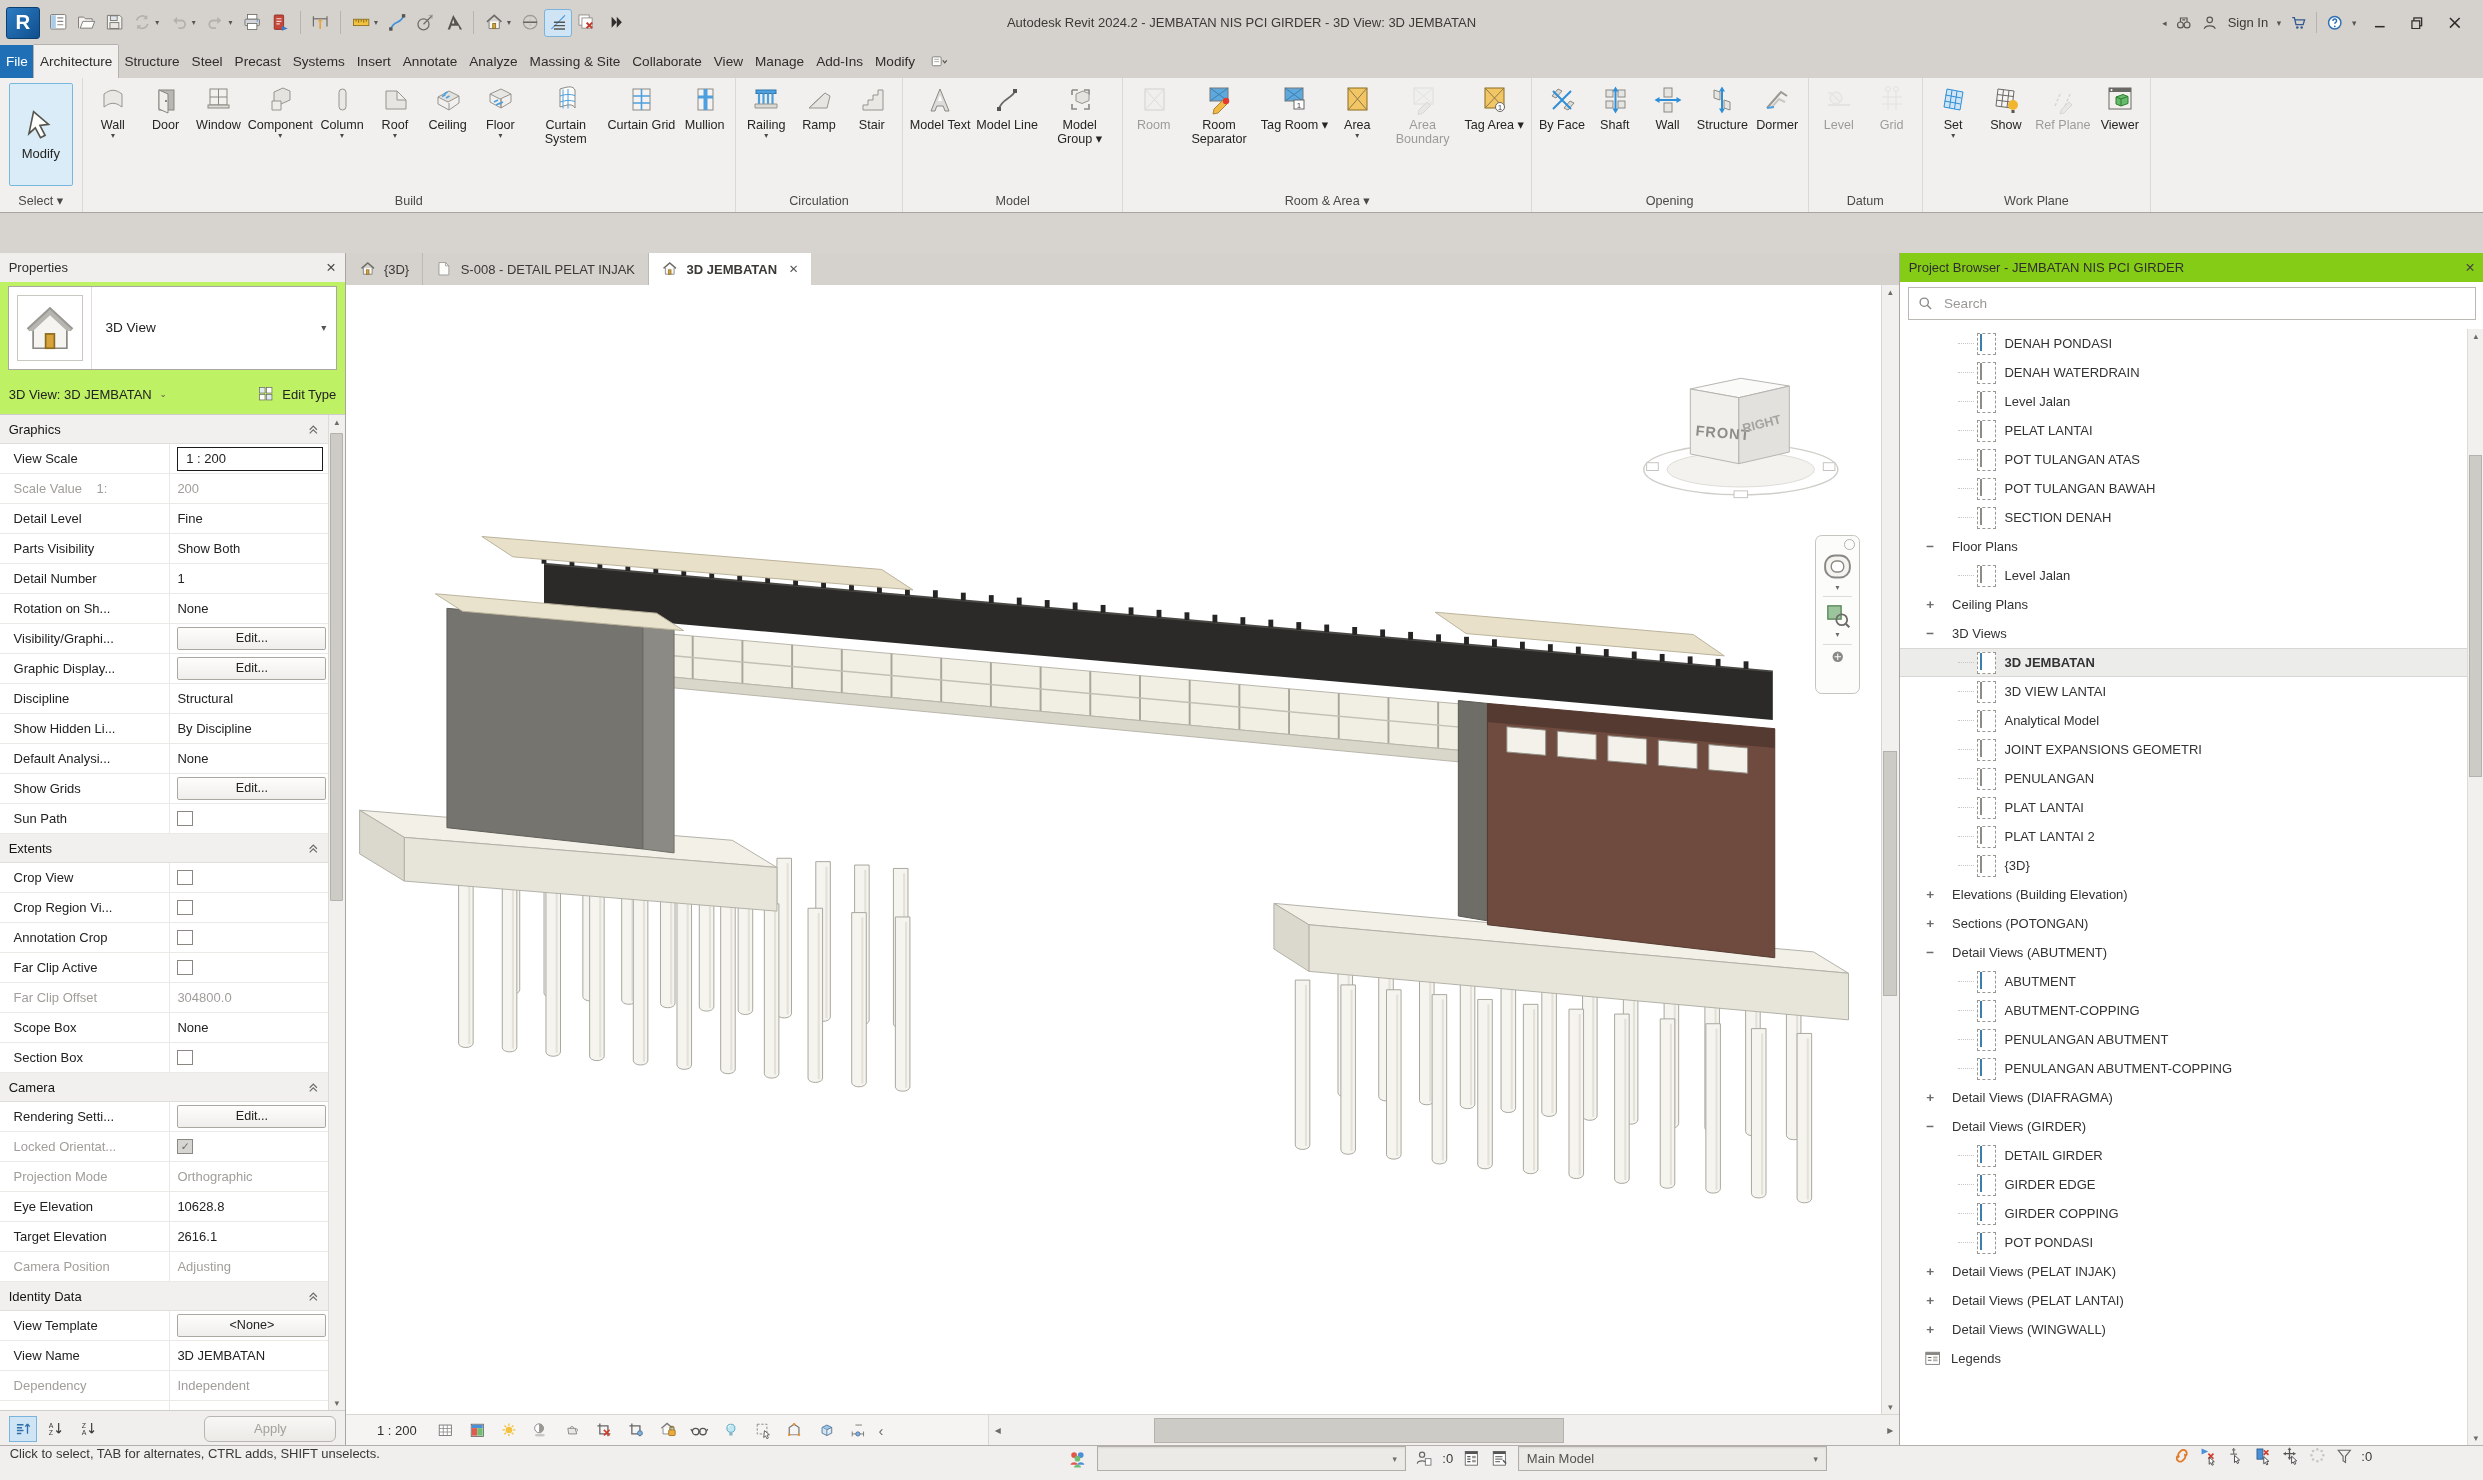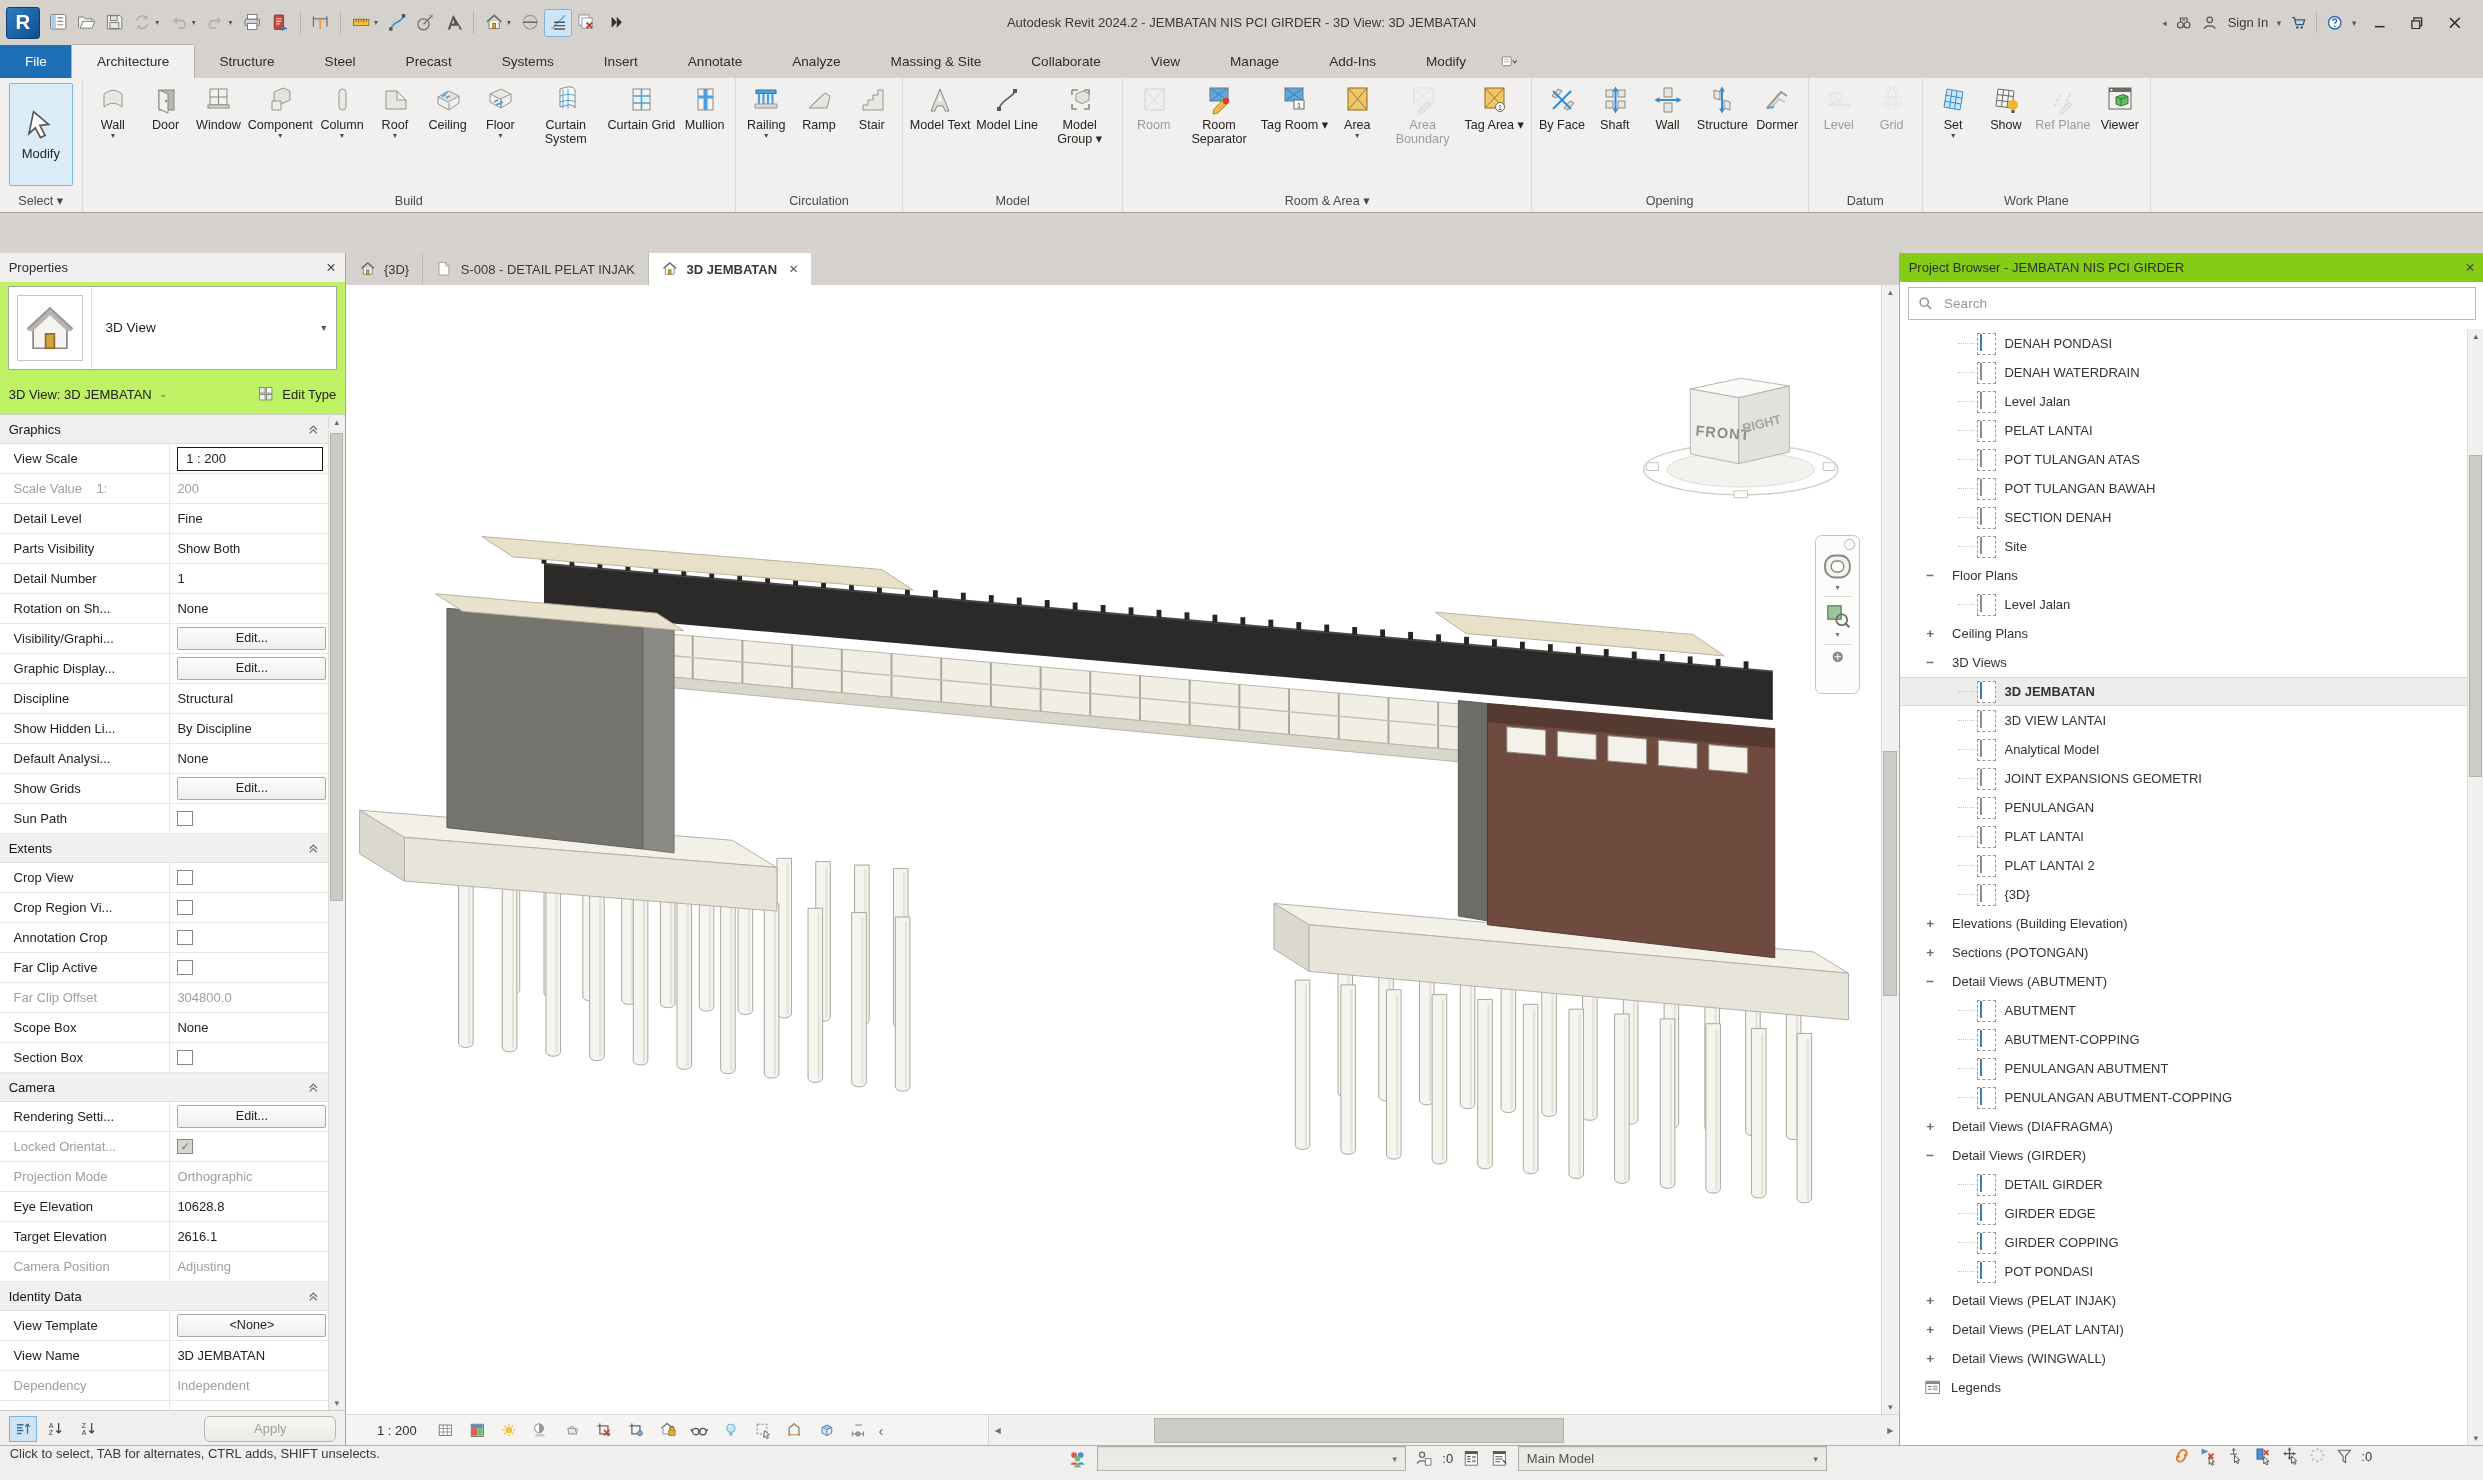--- a/index.html
+++ b/index.html
@@ -12,21 +12,21 @@
   .qbtn.active{background:#cfe5f5;outline:1px solid #7ab4dc;}
   .qcaret{font-size:7.8px;color:#555;margin-left:-1.9px;width:8.7px;}
   .qsep{width:1px;height:23px;background:#b7b4af;margin:0 4.9px;}
   #revit-logo{width:32px;height:30px;background:linear-gradient(135deg,#2d7cc3,#0f4f8e);border-radius:2.9px;color:#fff;font-weight:bold;font-size:20.4px;display:flex;align-items:center;justify-content:center;margin-right:3.9px;border:1px solid #0c3e70;}
   #win-title{position:absolute;left:0;right:0;text-align:center;font-size:13px;color:#3a3936;pointer-events:none;}
   #title-right{margin-left:auto;display:flex;align-items:center;gap:8.7px;padding-right:13.6px;z-index:3;font-size:13px;color:#3a3936;}
   .tcaret{font-size:8.7px;color:#555;}
   .winbtn{width:29px;height:25px;display:flex;align-items:center;justify-content:center;}
   
   #tabrow{position:absolute;left:0;top:45px;width:2483px;height:33px;display:flex;align-items:flex-end;}
-  .rtab{height:33px;line-height:33px;padding:0 25px;font-size:13.6px;color:#2f2e2c;}
+  .rtab{height:33px;line-height:33px;padding:0 6px;font-size:13.6px;color:#2f2e2c;}
   .rtab.file{background:#1e6fb6;color:#fff;}
   .rtab.active{background:#f1f0ee;box-shadow:0 -1px 0 #b5b2ad, -1px 0 0 #b5b2ad, 1px 0 0 #b5b2ad;}
   #ribtoggle{margin-left:7.8px;height:33px;display:flex;align-items:center;}
   
   #ribbon{position:absolute;left:0;top:78px;width:2483px;height:134px;background:#f1f0ee;border-bottom:1px solid #a8a5a1;display:flex;}
   .rpanel{display:flex;flex-direction:column;border-right:1px solid #dbd9d5;}
   .rpanel-items{flex:1;display:flex;align-items:stretch;padding:2.9px 3.9px 0 3.9px;}
   .rpanel-label{height:20.4px;text-align:center;font-size:12.6px;color:#4a4946;line-height:18.4px;padding:0 7.8px;white-space:nowrap;}
   .rbtn{min-width:47px;max-width:78px;padding:1.9px 2.9px 0 2.9px;display:flex;flex-direction:column;align-items:center;text-align:center;}
   .rbtn .ric{height:35px;display:flex;align-items:center;}
@@ -1450,25 +1450,20 @@
             <span class="conn"></span>
             <span class="view-icon"><span class="fillbox"></span></span>
             <span class="tlabel">POT TULANGAN BAWAH</span>
           </div>
           <div class="trow">
             <span class="conn"></span>
             <span class="view-icon"><span class="fillbox"></span></span>
             <span class="tlabel">SECTION DENAH</span>
           </div>
           <div class="trow">
-            <span class="conn"></span>
-            <span class="view-icon"><span class="fillbox"></span></span>
-            <span class="tlabel">Site</span>
-          </div>
-          <div class="trow">
             <span class="exp">−</span>
             <span class="tlabel">Floor Plans</span>
           </div>
           <div class="trow">
             <span class="conn"></span>
             <span class="view-icon"><span class="fillbox"></span></span>
             <span class="tlabel">Level Jalan</span>
           </div>
           <div class="trow">
             <span class="exp">+</span>

